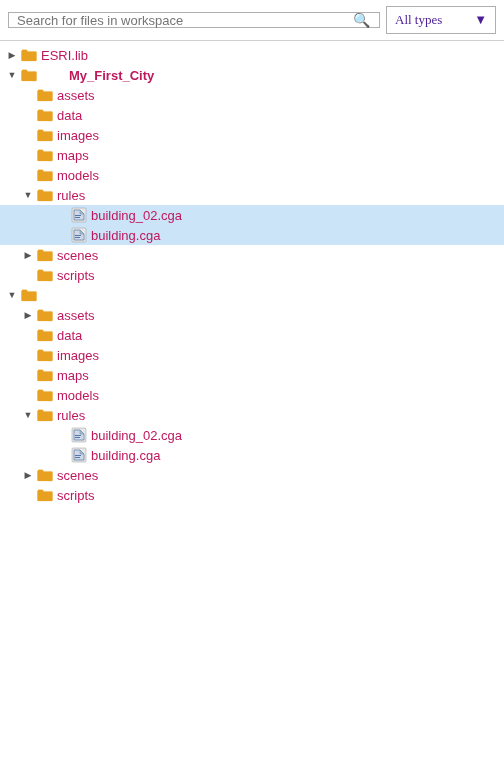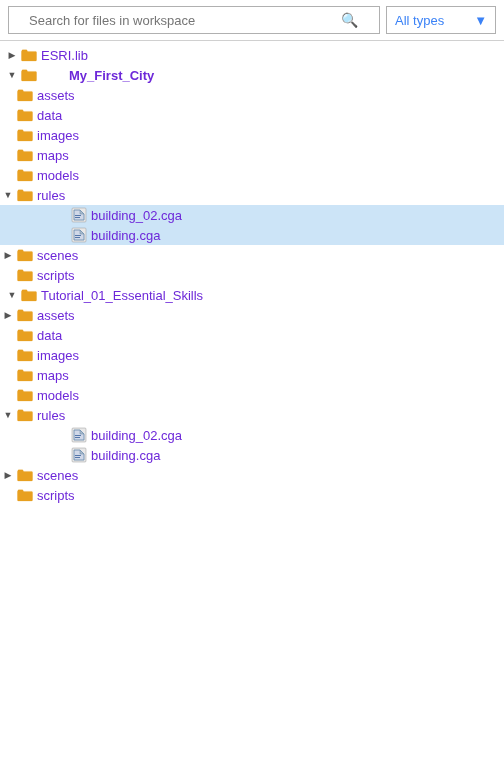--- a/index.html
+++ b/index.html
@@ -19,23 +19,23 @@
       padding: 6px 8px;
       gap: 6px;
       background: #fff;
     }
 
     .search-box {
       display: flex;
       align-items: center;
       border: 1px solid #b0b0b0;
       background: #fff;
-      padding: 3px 20px;
+      padding: 3px 8px;
       flex: 1;
-      height: 28px;
+      height: 16px;
     }
 
     .search-box input {
       border: none;
       outline: none;
       font-size: 13px;
       color: #555;
       flex: 1;
       background: transparent;
     }
@@ -54,21 +54,22 @@
       height: 28px;
       cursor: pointer;
       background: #fff;
       gap: 6px;
       min-width: 110px;
       justify-content: space-between;
     }
 
     .type-dropdown span {
       font-size: 13px;
-      color: #3b82f6;
+      color: #4c1d95;
+      font-family: Liberation Serif, serif;
     }
 
     .chevron {
       font-size: 10px;
       color: #555;
     }
 
     .tree {
       padding: 4px 0;
       overflow-y: auto;
@@ -81,21 +82,21 @@
       cursor: pointer;
       user-select: none;
       white-space: nowrap;
     }
 
     .tree-item.selected {
       background: #cce4f7;
     }
 
     .indent-0 { padding-left: 4px; }
-    .indent-1 { }
+    .indent-1 { padding-left: 20px; }
     .indent-2 { padding-left: 54px; }
 
     .expander {
       width: 16px;
       height: 16px;
       display: inline-flex;
       align-items: center;
       justify-content: center;
       font-size: 9px;
       color: #555;
@@ -126,21 +127,21 @@
       height: 16px;
       flex-shrink: 0;
       display: inline-flex;
       align-items: center;
       justify-content: center;
       margin-right: 3px;
     }
 
     .item-label {
       font-size: 13px;
-      color: #6d28d9;
+      color: #be185d;
     }
 
     .item-label.bold {
       font-weight: 600;
       margin-left: 28px;
     }
   </style>
 </head>
 <body>
 
@@ -274,21 +275,20 @@
         </span>
         <span class="item-label">scripts</span>
       </div>
       <div class="tree-item indent-0">
         <span class="expander" style="font-size: 9px; color: rgb(85, 85, 85);">▼</span>
         <span class="folder-icon">
           <svg class="folder-svg" viewBox="0 0 20 16" xmlns="http://www.w3.org/2000/svg">
     <path d="M1 3 C1 2 1.5 1.5 2.5 1.5 L7 1.5 L8.5 3.5 L18 3.5 C19 3.5 19.5 4 19.5 5 L19.5 14 C19.5 15 19 15.5 18 15.5 L2 15.5 C1 15.5 0.5 15 0.5 14 L0.5 4 C0.5 3.5 0.7 3 1 3Z" fill="#e8a020" stroke="#e8a020" stroke-width="0.3"></path>
   </svg>
         </span>
-        <span class="item-label">Tutorial_01_Essential_Skills</span>
       </div>
       <div class="tree-item indent-1">
         <span class="expander" style="font-size: 9px; color: rgb(85, 85, 85);">▶</span>
         <span class="folder-icon">
           <svg class="folder-svg" viewBox="0 0 20 16" xmlns="http://www.w3.org/2000/svg">
     <path d="M1 3 C1 2 1.5 1.5 2.5 1.5 L7 1.5 L8.5 3.5 L18 3.5 C19 3.5 19.5 4 19.5 5 L19.5 14 C19.5 15 19 15.5 18 15.5 L2 15.5 C1 15.5 0.5 15 0.5 14 L0.5 4 C0.5 3.5 0.7 3 1 3Z" fill="#e8a020" stroke="#e8a020" stroke-width="0.3"></path>
   </svg>
         </span>
         <span class="item-label">assets</span>
       </div>

